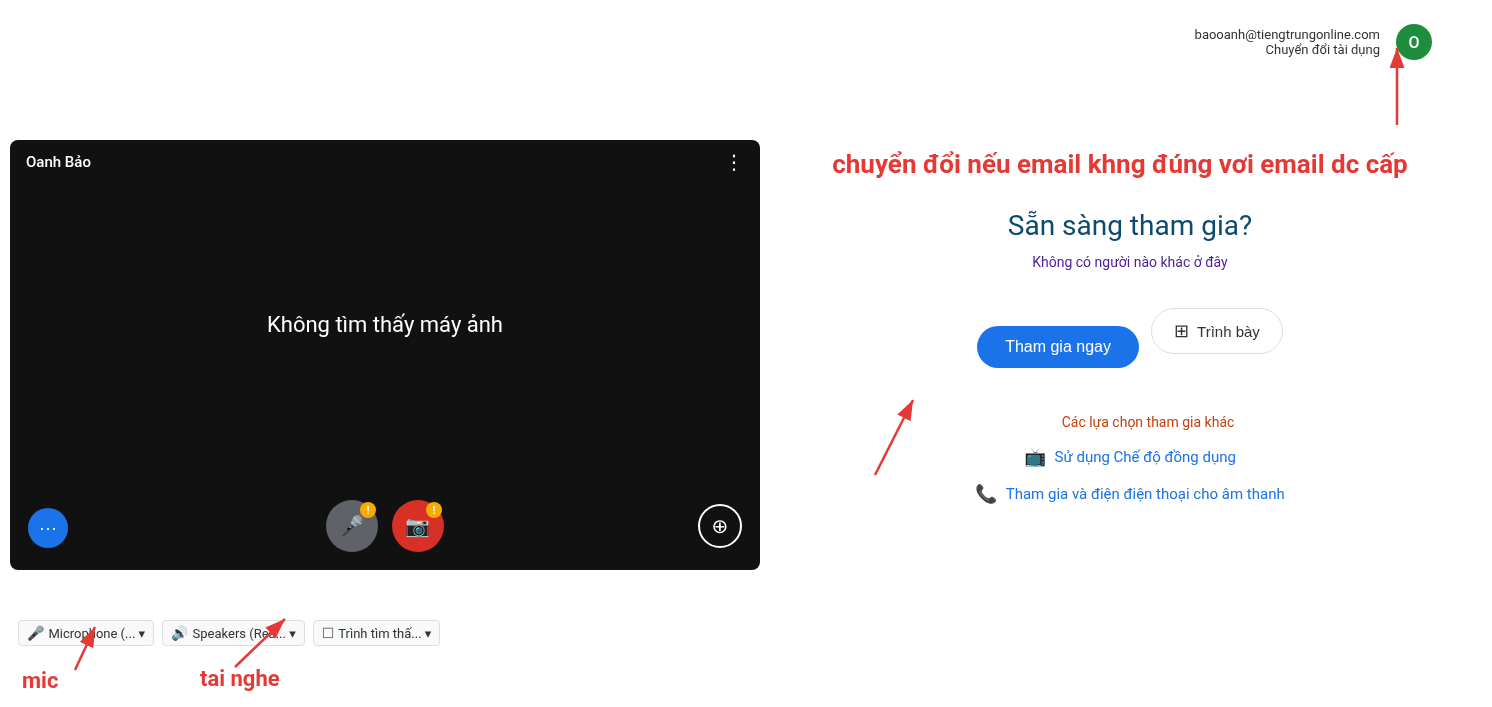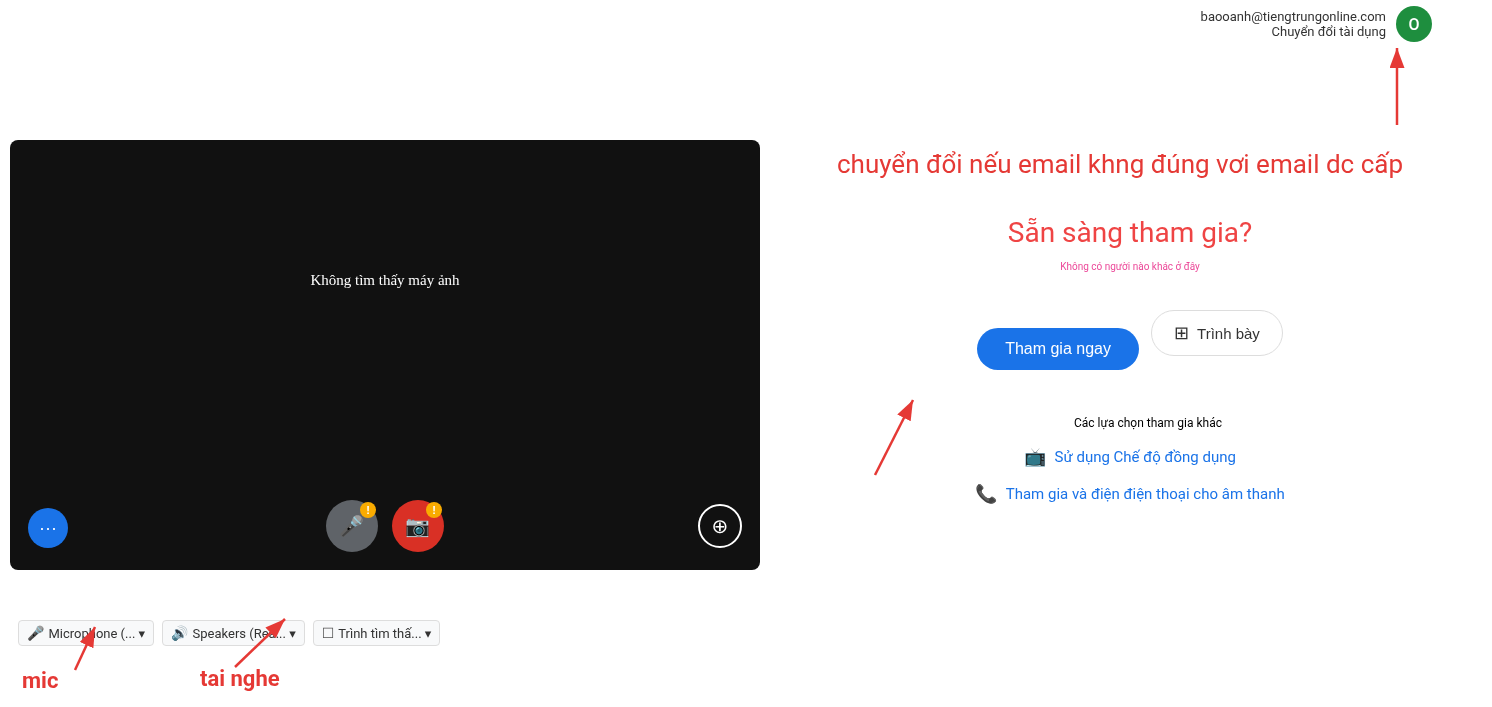--- a/index.html
+++ b/index.html
@@ -8,25 +8,25 @@
       background: #fff;
       width: 1492px;
       height: 707px;
       overflow: hidden;
       position: relative;
     }
 
     
     .header {
       position: absolute;
-      top: 6px;
+      top: 24px;
       right: 60px;
       display: flex;
       align-items: center;
-      gap: 10px;
+      gap: 16px;
       justify-content: space-between;
     }
     .header-email-block {
       text-align: right;
     }
     .header-email {
       font-size: 13px;
       color: #333;
       display: block;
     }
@@ -79,23 +79,22 @@
       line-height: 1;
     }
     .video-center {
       display: flex;
       align-items: center;
       justify-content: center;
       height: 280px;
     }
     .no-camera-text {
       color: #fff;
-      font-size: 15px;
+      font-size: 22px;
       font-weight: 400;
-      font-family: Liberation Serif, serif;
     }
     .video-controls {
       position: absolute;
       bottom: 18px;
       left: 0;
       right: 0;
       display: flex;
       align-items: center;
       justify-content: center;
       gap: 14px;
@@ -196,34 +195,34 @@
       top: 140px;
       left: 800px;
       width: 660px;
       display: flex;
       flex-direction: column;
       align-items: center;
       gap: 16px;
     }
     .annotation-text {
       font-size: 26px;
-      font-weight: 400;
+      font-weight: 700;
       color: #e53935;
       text-align: center;
       line-height: 1.3;
     }
     .ready-title {
       font-size: 28px;
       font-weight: 400;
-      color: #ef4444;
-      margin-top: 8px;
+      color: #0c4a6e;
+      margin-top: 1px;
     }
     .no-one-text {
-      font-size: 10px;
-      color: #ec4899;
+      font-size: 14px;
+      color: #4c1d95;
       margin-top: -4px;
     }
     .join-row {
       display: flex;
       align-items: center;
       gap: 12px;
       margin-top: 8px;
       position: relative;
     }
     .join-now-btn {
@@ -244,22 +243,22 @@
       background: #fff;
       color: #333;
       border: 1px solid #ddd;
       border-radius: 24px;
       padding: 11px 22px;
       font-size: 15px;
       cursor: pointer;
       font-weight: 500;
     }
     .other-options-text {
-      font-size: 12px;
-      color: #000000;
+      font-size: 14px;
+      color: #c2410c;
       margin-top: 4px;
       margin-left: 36px;
     }
     .link-row {
       display: flex;
       align-items: center;
       gap: 8px;
       font-size: 15px;
       color: #1a73e8;
       cursor: pointer;
@@ -297,20 +296,24 @@
     <marker id="arrowhead1" markerWidth="8" markerHeight="6" refX="8" refY="3" orient="auto">
       <polygon points="0 0, 8 3, 0 6" fill="#e53935"></polygon>
     </marker>
   </defs>
   <line x1="30" y1="85" x2="30" y2="8" stroke="#e53935" stroke-width="2.5" marker-end="url(#arrowhead1)"></line>
 </svg>
 
 <div class="annotation-text" style="position:absolute;top:148px;left:780px;width:680px;">chuyển đổi nếu email khng đúng vơi email dc cấp</div>
 
 <div class="video-panel">
+  <div class="video-top-bar">
+    <span class="video-name">Oanh Bảo</span>
+    <button class="video-more-btn">⋮</button>
+  </div>
   <div class="video-center">
     <span class="no-camera-text">Không tìm thấy máy ảnh</span>
   </div>
 
   <div class="video-controls">
     <button class="ctrl-btn grey">
       <span style="color:#fff;font-size:20px;">🎤</span>
       <span class="warning-badge">!</span>
     </button>
     <button class="ctrl-btn red">

